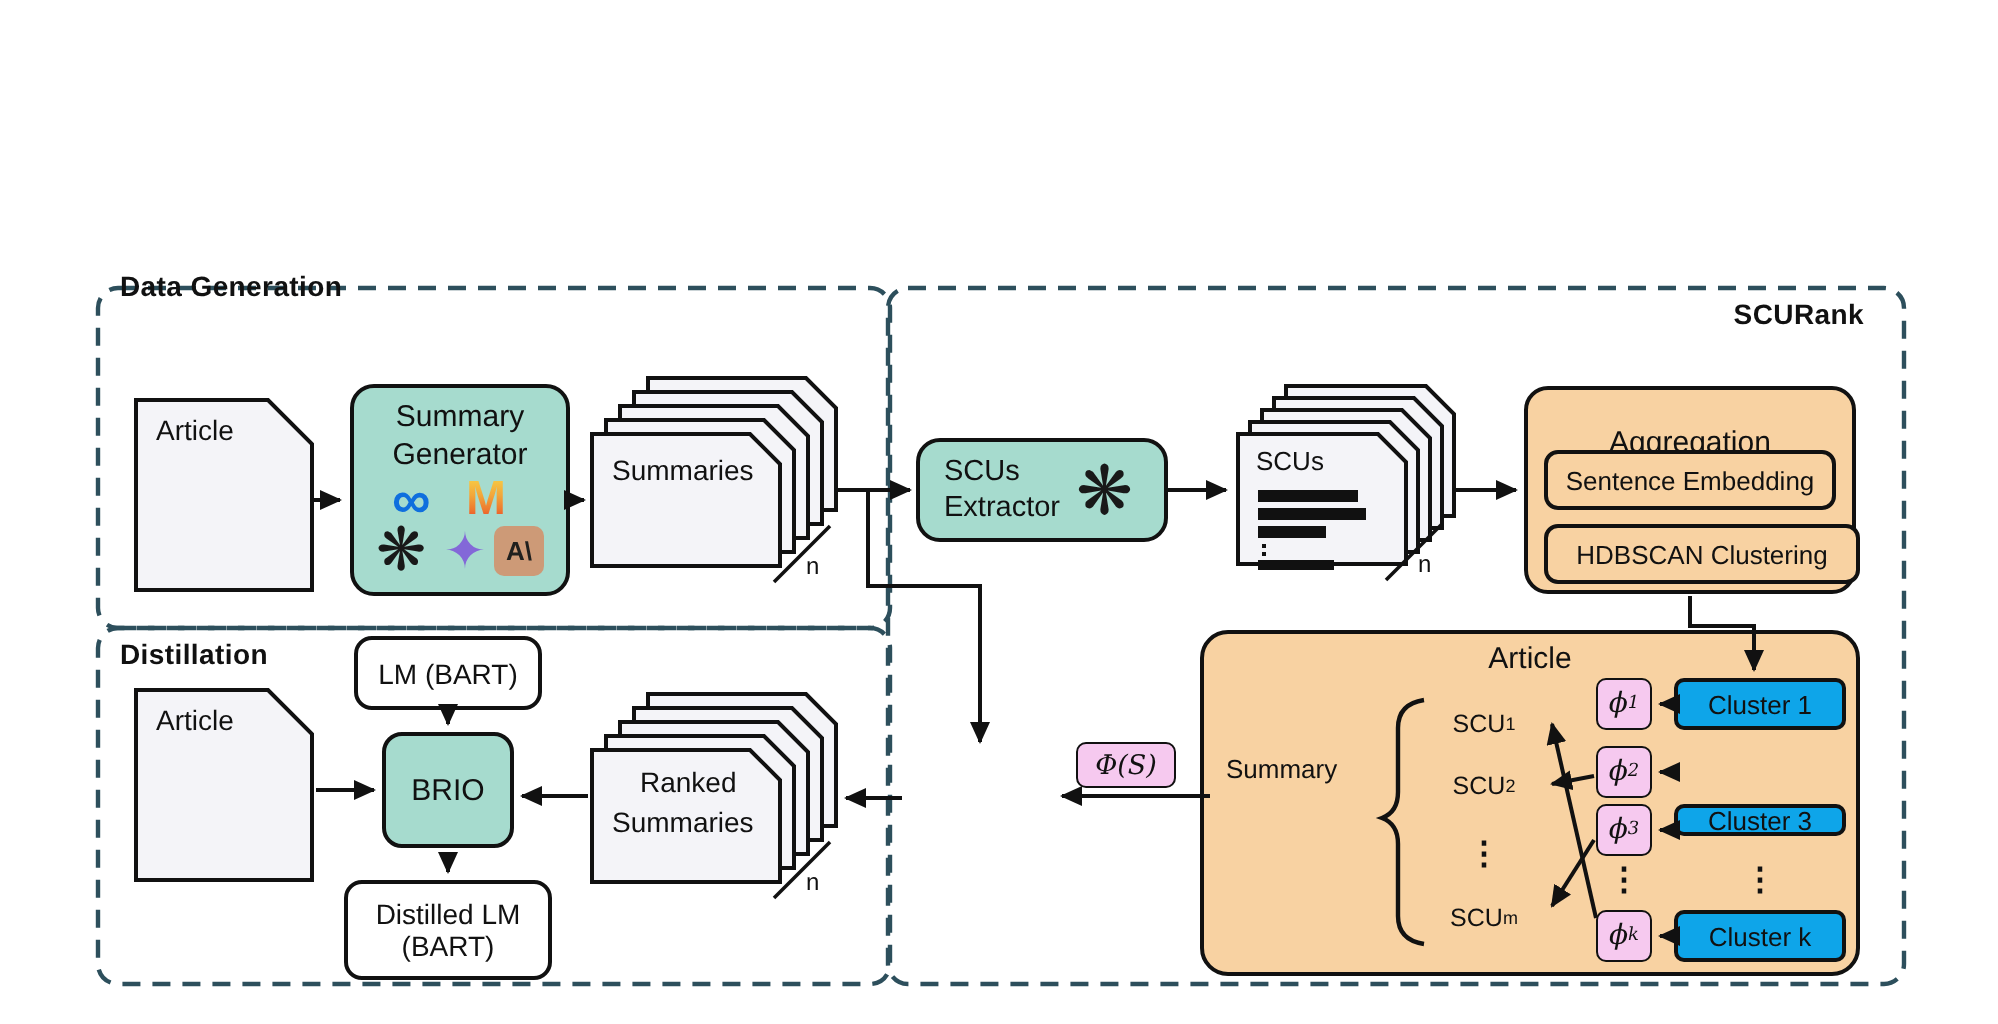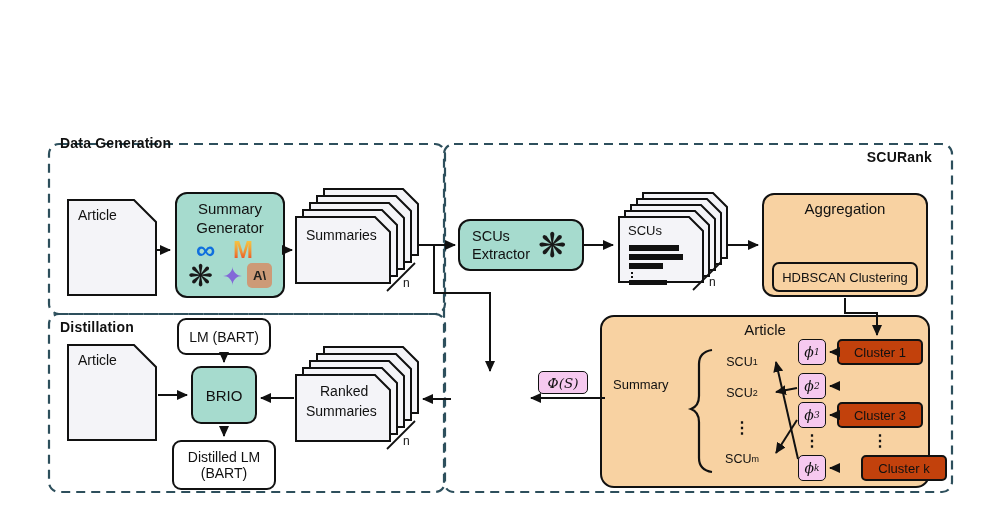--- a/index.html
+++ b/index.html
@@ -5,21 +5,21 @@
   html,body{margin:0;padding:0;background:#ffffff;}
   .canvas{position:relative;width:999px;height:512px;background:#ffffff;overflow:hidden;
           font-family:"Liberation Sans",sans-serif;color:#111;}
   .abs{position:absolute;}
   svg.layer{position:absolute;left:0;top:0;pointer-events:none;}
   .box{position:absolute;box-sizing:border-box;border:2px solid #111;display:flex;
        align-items:center;justify-content:center;text-align:center;}
   .teal{background:#a6dbce;border-radius:12px;}
   .orange{background:#f8d2a2;border-radius:12px;}
   .pink{background:#f6c9ef;border-radius:5px;border-width:1.5px;}
-  .blue{background:#c2410c;border-radius:5px;}
+  .blue{background:#0ea5e9;border-radius:5px;}
   .white{background:#ffffff;border-radius:9px;}
   .sectitle{position:absolute;font-weight:bold;font-size:14px;letter-spacing:.2px;}
   .lbl{position:absolute;font-size:14px;line-height:18px;}
   .u{text-underline-offset:3px;text-decoration-thickness:1.4px;}
   .small{font-size:13px;}
   .serif-it{font-family:"DejaVu Serif",serif;font-style:italic;}
   sub.sb{font-size:9px;vertical-align:-3px;line-height:0;}
   .dots{position:absolute;font-weight:bold;font-size:16px;letter-spacing:0;display:flex;
         align-items:center;justify-content:center;}
   .nlbl{position:absolute;font-size:12px;}
@@ -108,23 +108,26 @@
 
   <div class="box teal" style="left:458px;top:219px;width:126px;height:52px;justify-content:flex-start;padding-left:12px;gap:8px;">
     <div style="text-align:left;font-size:14.5px;line-height:18px;">
       <div>SCUs</div>
       <div>Extractor</div>
     </div>
     <span class="openai" style="font-size:34px;">❋</span>
   </div>
 
   <div class="box orange" style="left:762px;top:193px;width:166px;height:104px;align-items:flex-start;">
-    <div style="width:100%;text-align:center;font-size:15px;padding-top:5px;">Aggregation</div>
-  </div>
-  <div class="box orange" style="left:772px;top:262px;width:146px;height:30px;border-radius:7px;font-size:13px;">
+    <div style="width:100%;text-align:center;font-size:15px;padding-top:18px;">Aggregation</div>
+  </div>
+  <div class="box orange" style="left:772px;top:225px;width:146px;height:30px;border-radius:7px;font-size:13px;">
+    <span>Sentence Embedding</span>
+  </div>
+  <div class="box orange" style="left:772px;top:262px;width:158px;height:30px;border-radius:7px;font-size:13px;">
     <span>HDBSCAN Clustering</span>
   </div>
 
   <div class="box orange" style="left:600px;top:315px;width:330px;height:173px;border-radius:14px;align-items:flex-start;">
     <div style="width:100%;text-align:center;font-size:15px;padding-top:4px;">Article</div>
   </div>
 
 
   <div class="box pink serif-it" style="left:538px;top:371px;width:50px;height:23px;font-size:13.5px;">
     <span>Φ(S)</span>
@@ -143,24 +146,24 @@
       <sub class="sb">3</sub>
   </div>
   <div class="box pink serif-it" style="left:798px;top:455px;width:28px;height:26px;font-size:14px;">
     <span>ϕ</span>
       <sub class="sb">k</sub>
   </div>
 
   <div class="box blue" style="left:837px;top:339px;width:86px;height:26px;font-size:13px;">
     <span>Cluster 1</span>
   </div>
-  <div class="box blue" style="left:837px;top:402px;width:86px;height:26px;font-size:13px;">
+  <div class="box blue" style="left:837px;top:402px;width:86px;height:16px;font-size:13px;">
     <span>Cluster 3</span>
   </div>
-  <div class="box blue" style="left:861px;top:455px;width:86px;height:26px;font-size:13px;">
+  <div class="box blue" style="left:837px;top:455px;width:86px;height:26px;font-size:13px;">
     <span>Cluster k</span>
   </div>
 
   <div class="abs" style="left:713px;top:350px;width:58px;height:24px;display:flex;align-items:center;justify-content:center;font-size:12.5px;">
     <span>SCU</span>
       <sub class="sb" style="font-style:normal;">1</sub>
   </div>
   <div class="abs" style="left:713px;top:381px;width:58px;height:24px;display:flex;align-items:center;justify-content:center;font-size:12.5px;">
     <span>SCU</span>
       <sub class="sb" style="font-style:normal;">2</sub>

